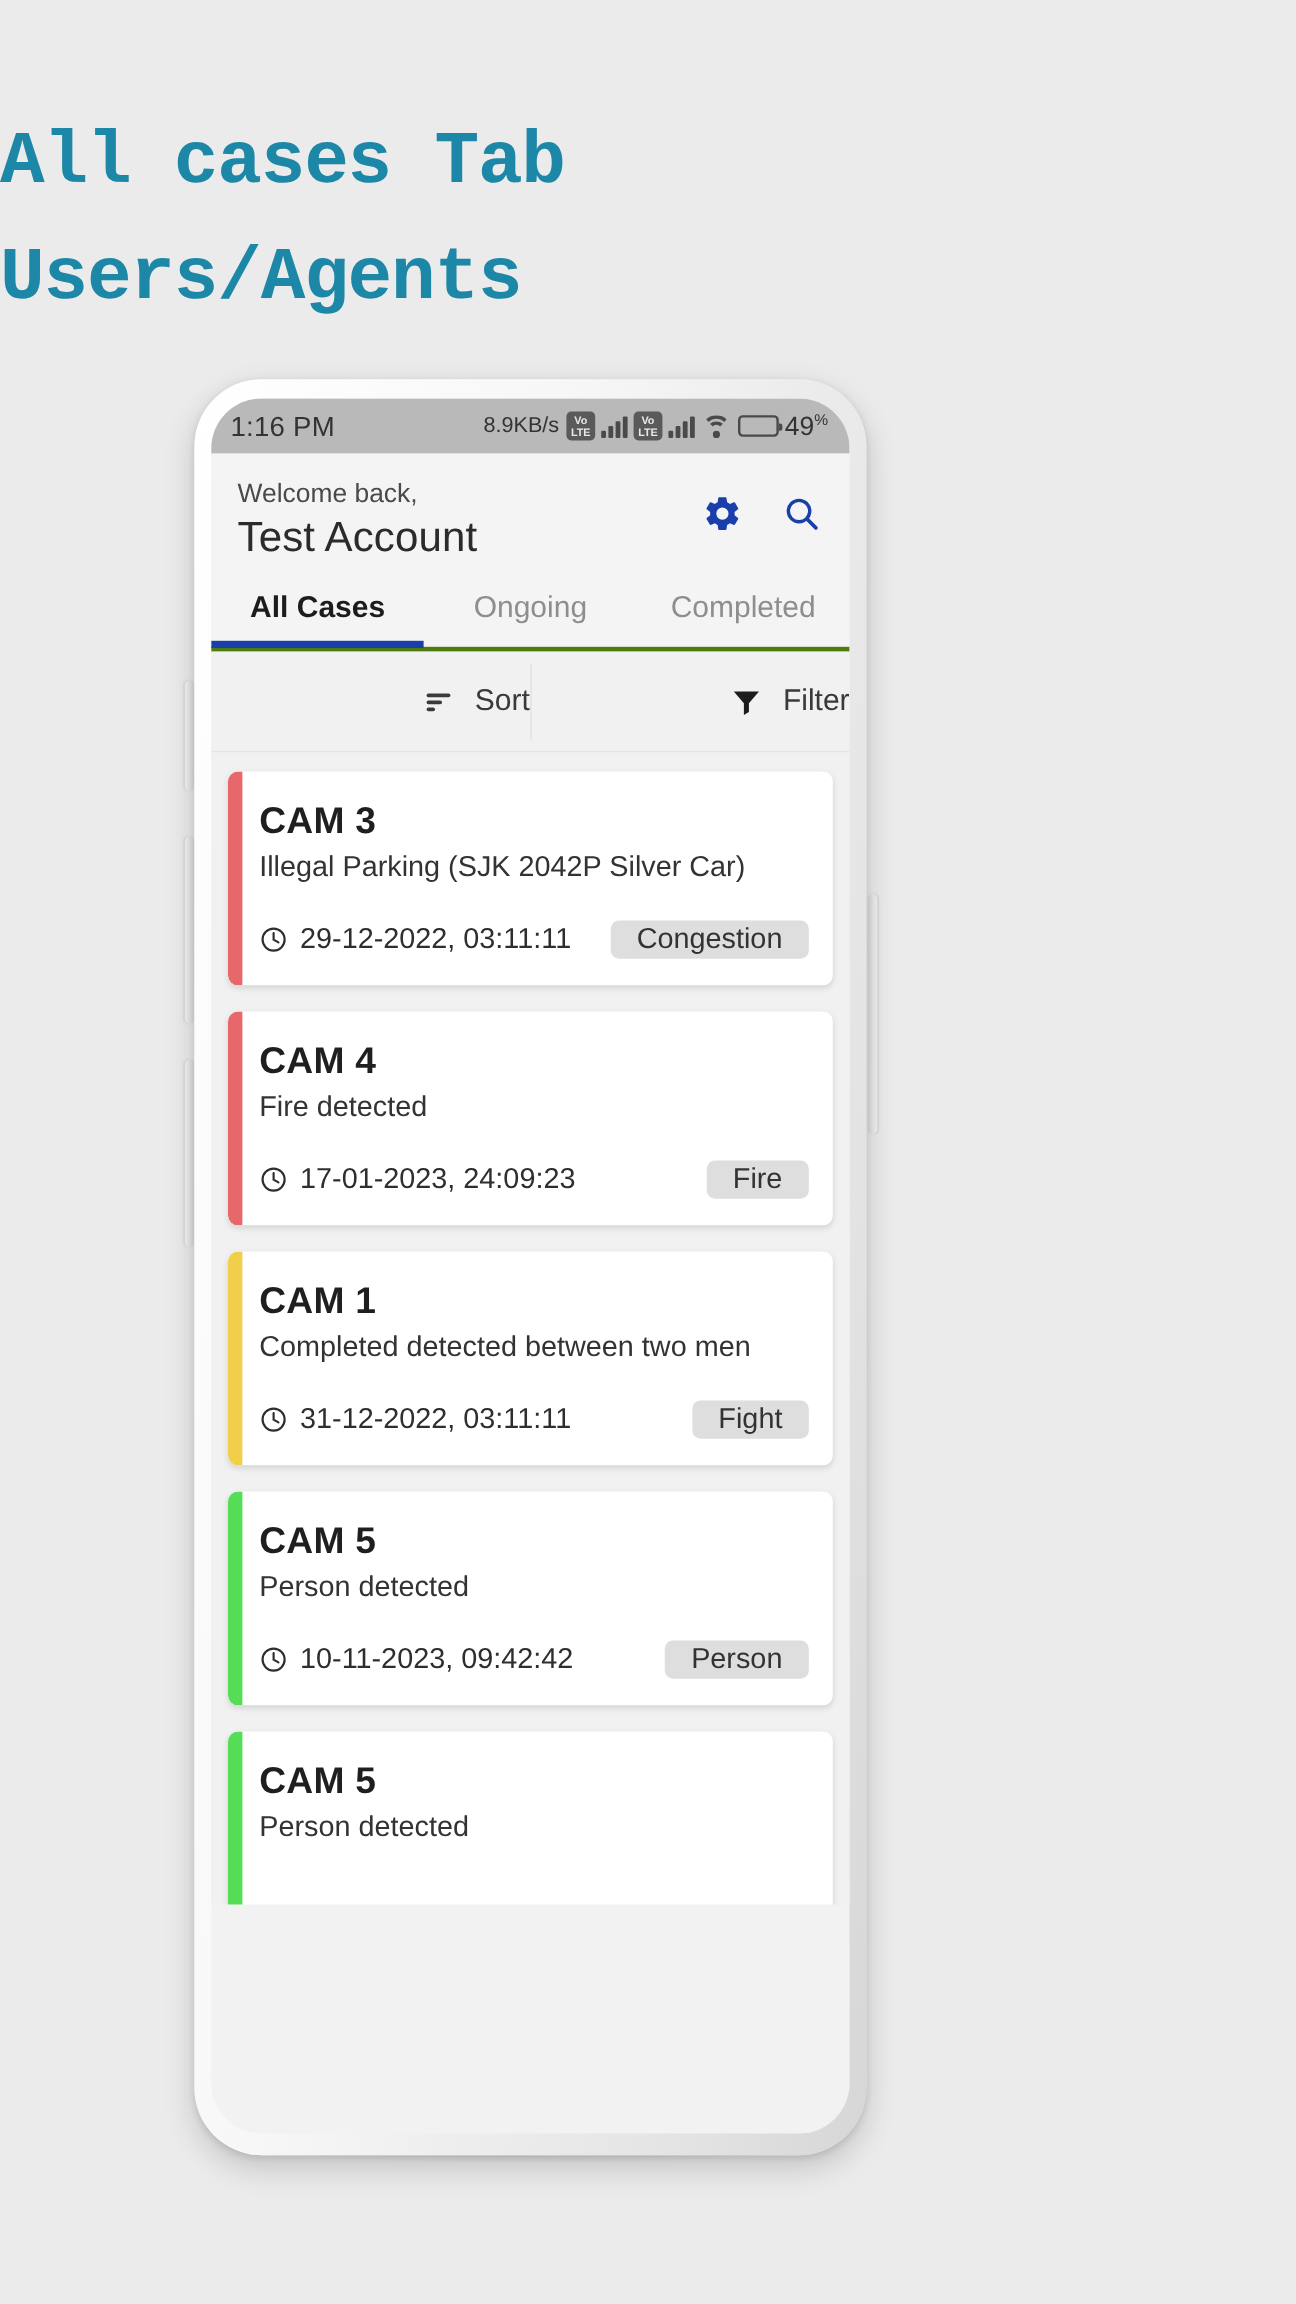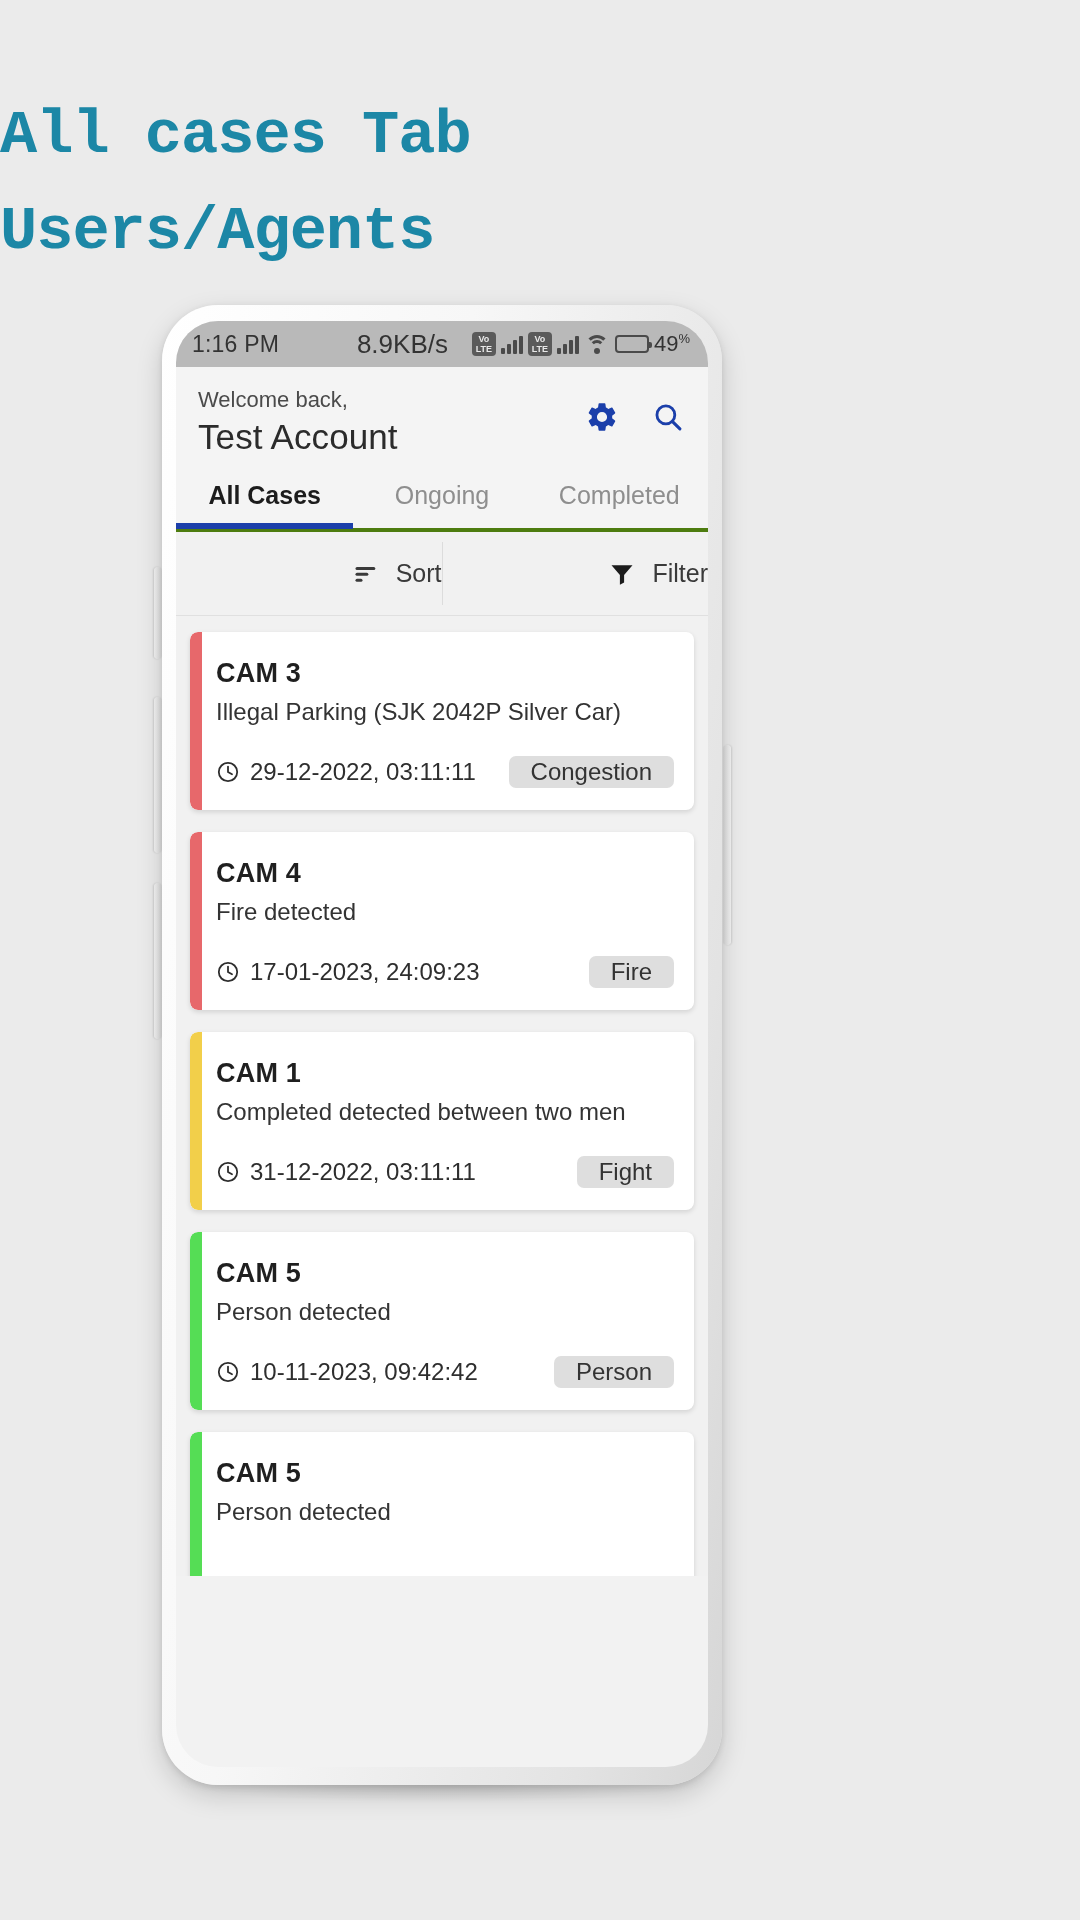--- a/index.html
+++ b/index.html
@@ -45,21 +45,21 @@
     left: 18px;
     top: 1458px;
     width: 545px;
     height: 40px;
     border-radius: 50%;
     background: radial-gradient(ellipse at center, rgba(0,0,0,0.13) 0%, rgba(0,0,0,0.0) 70%);
   }
   .phone-body {
     position: absolute;
     left: 10px;
-    top: 0;
+    top: 11px;
     width: 560px;
     height: 1480px;
     border-radius: 56px;
     background: linear-gradient(100deg, #ffffff 0%, #f7f7f7 38%, #e3e3e3 82%, #d6d6d6 100%);
     box-shadow: 0 10px 26px rgba(0,0,0,0.17), 0 2px 6px rgba(0,0,0,0.10);
     padding: 16px 14px 18px 14px;
     overflow: hidden;
   }
   .phone-screen {
     position: relative;
@@ -99,21 +99,21 @@
     background: #b9b9b9;
     display: flex;
     align-items: center;
     justify-content: space-between;
     padding: 0 18px 0 16px;
     color: #3a3a3a;
     font-size: 22px;
   }
   .sb-time { font-size: 23px; color: #333; letter-spacing: 0.2px; }
   .sb-right { display: flex; align-items: center; gap: 5px; }
-  .sb-net { font-size: 26px; color: #333; margin-right: 19px; }
+  .sb-net { font-size: 18px; color: #333; margin-right: 1px; }
 
   .volte {
     width: 24px; height: 24px;
     background: #5a5a5a;
     border-radius: 4px;
     color: #e8e8e8;
     font-size: 9px;
     line-height: 10px;
     font-weight: bold;
     display: flex;
@@ -251,21 +251,21 @@
     overflow: hidden;
     min-height: 178px;
   }
   .case-bar {
     position: absolute;
     left: 0; top: 0; bottom: 0;
     width: 12px;
     border-radius: 8px 0 0 8px;
   }
   .case-cam {
-    font-size: 27px;
+    font-size: 31px;
     font-weight: bold;
     color: #1f1f1f;
     line-height: 38px;
     letter-spacing: 0.2px;
   }
   .case-desc {
     font-size: 24px;
     color: #333;
     line-height: 36px;
     margin-top: 2px;

